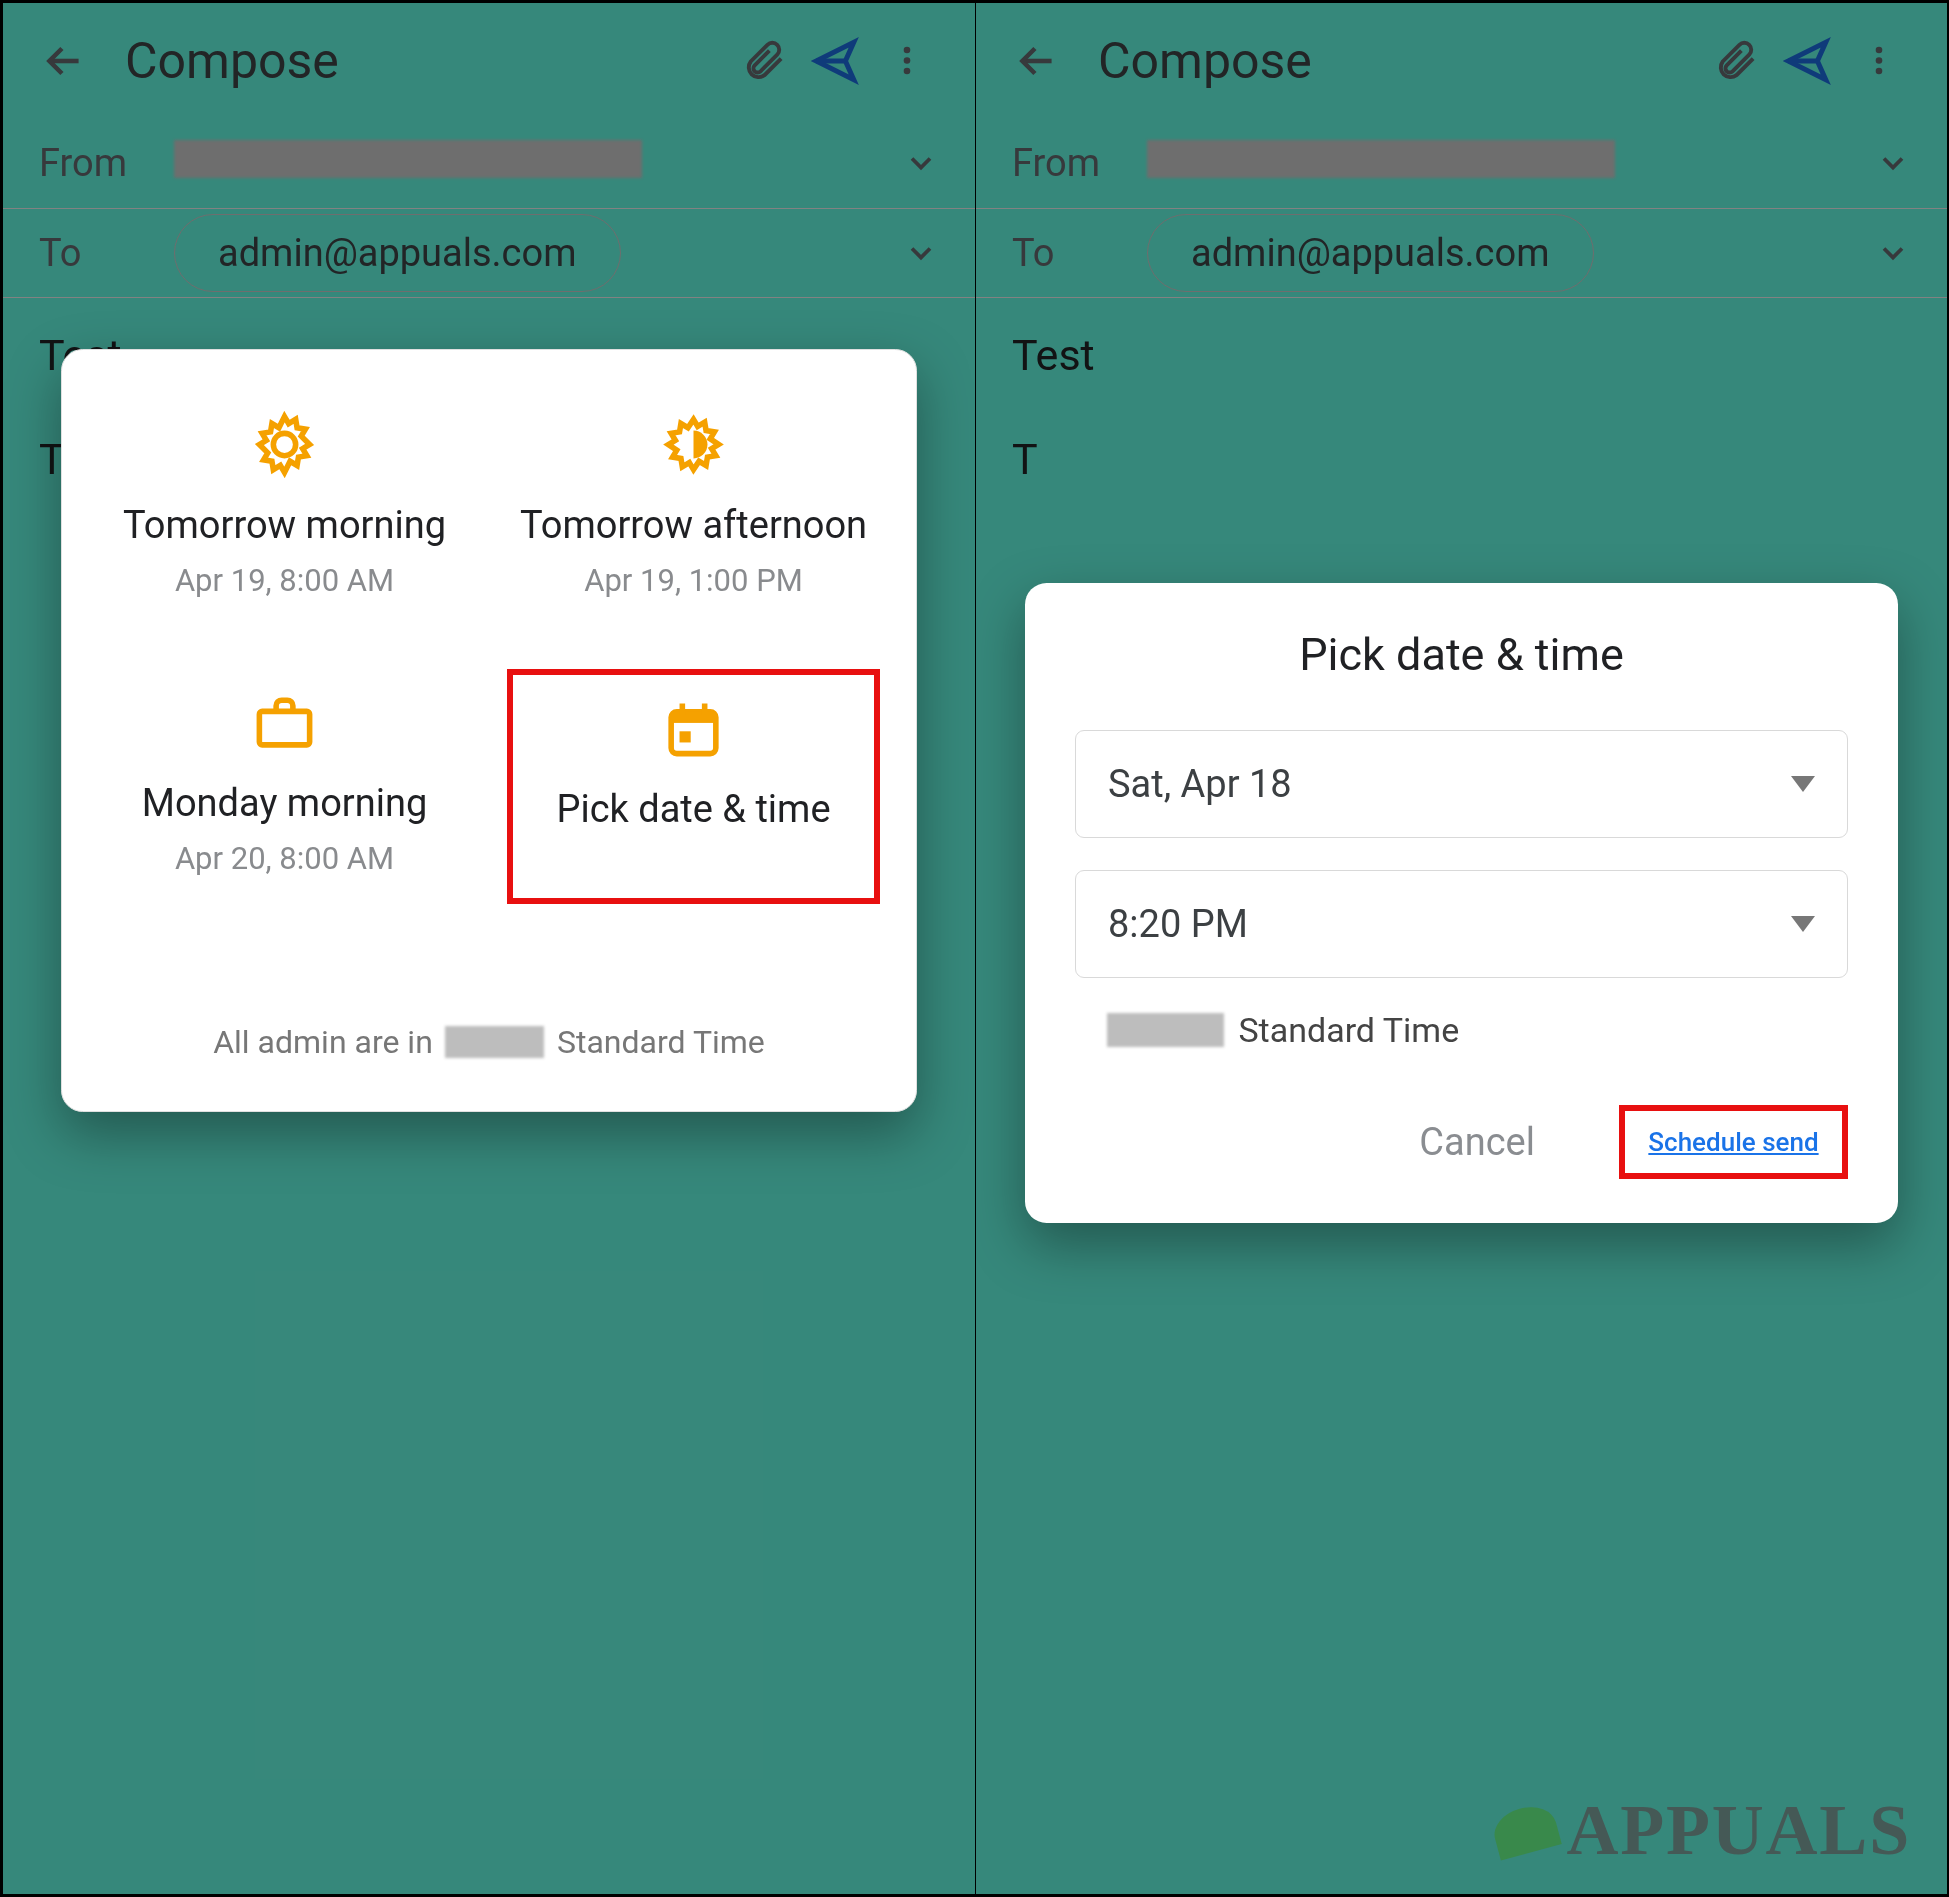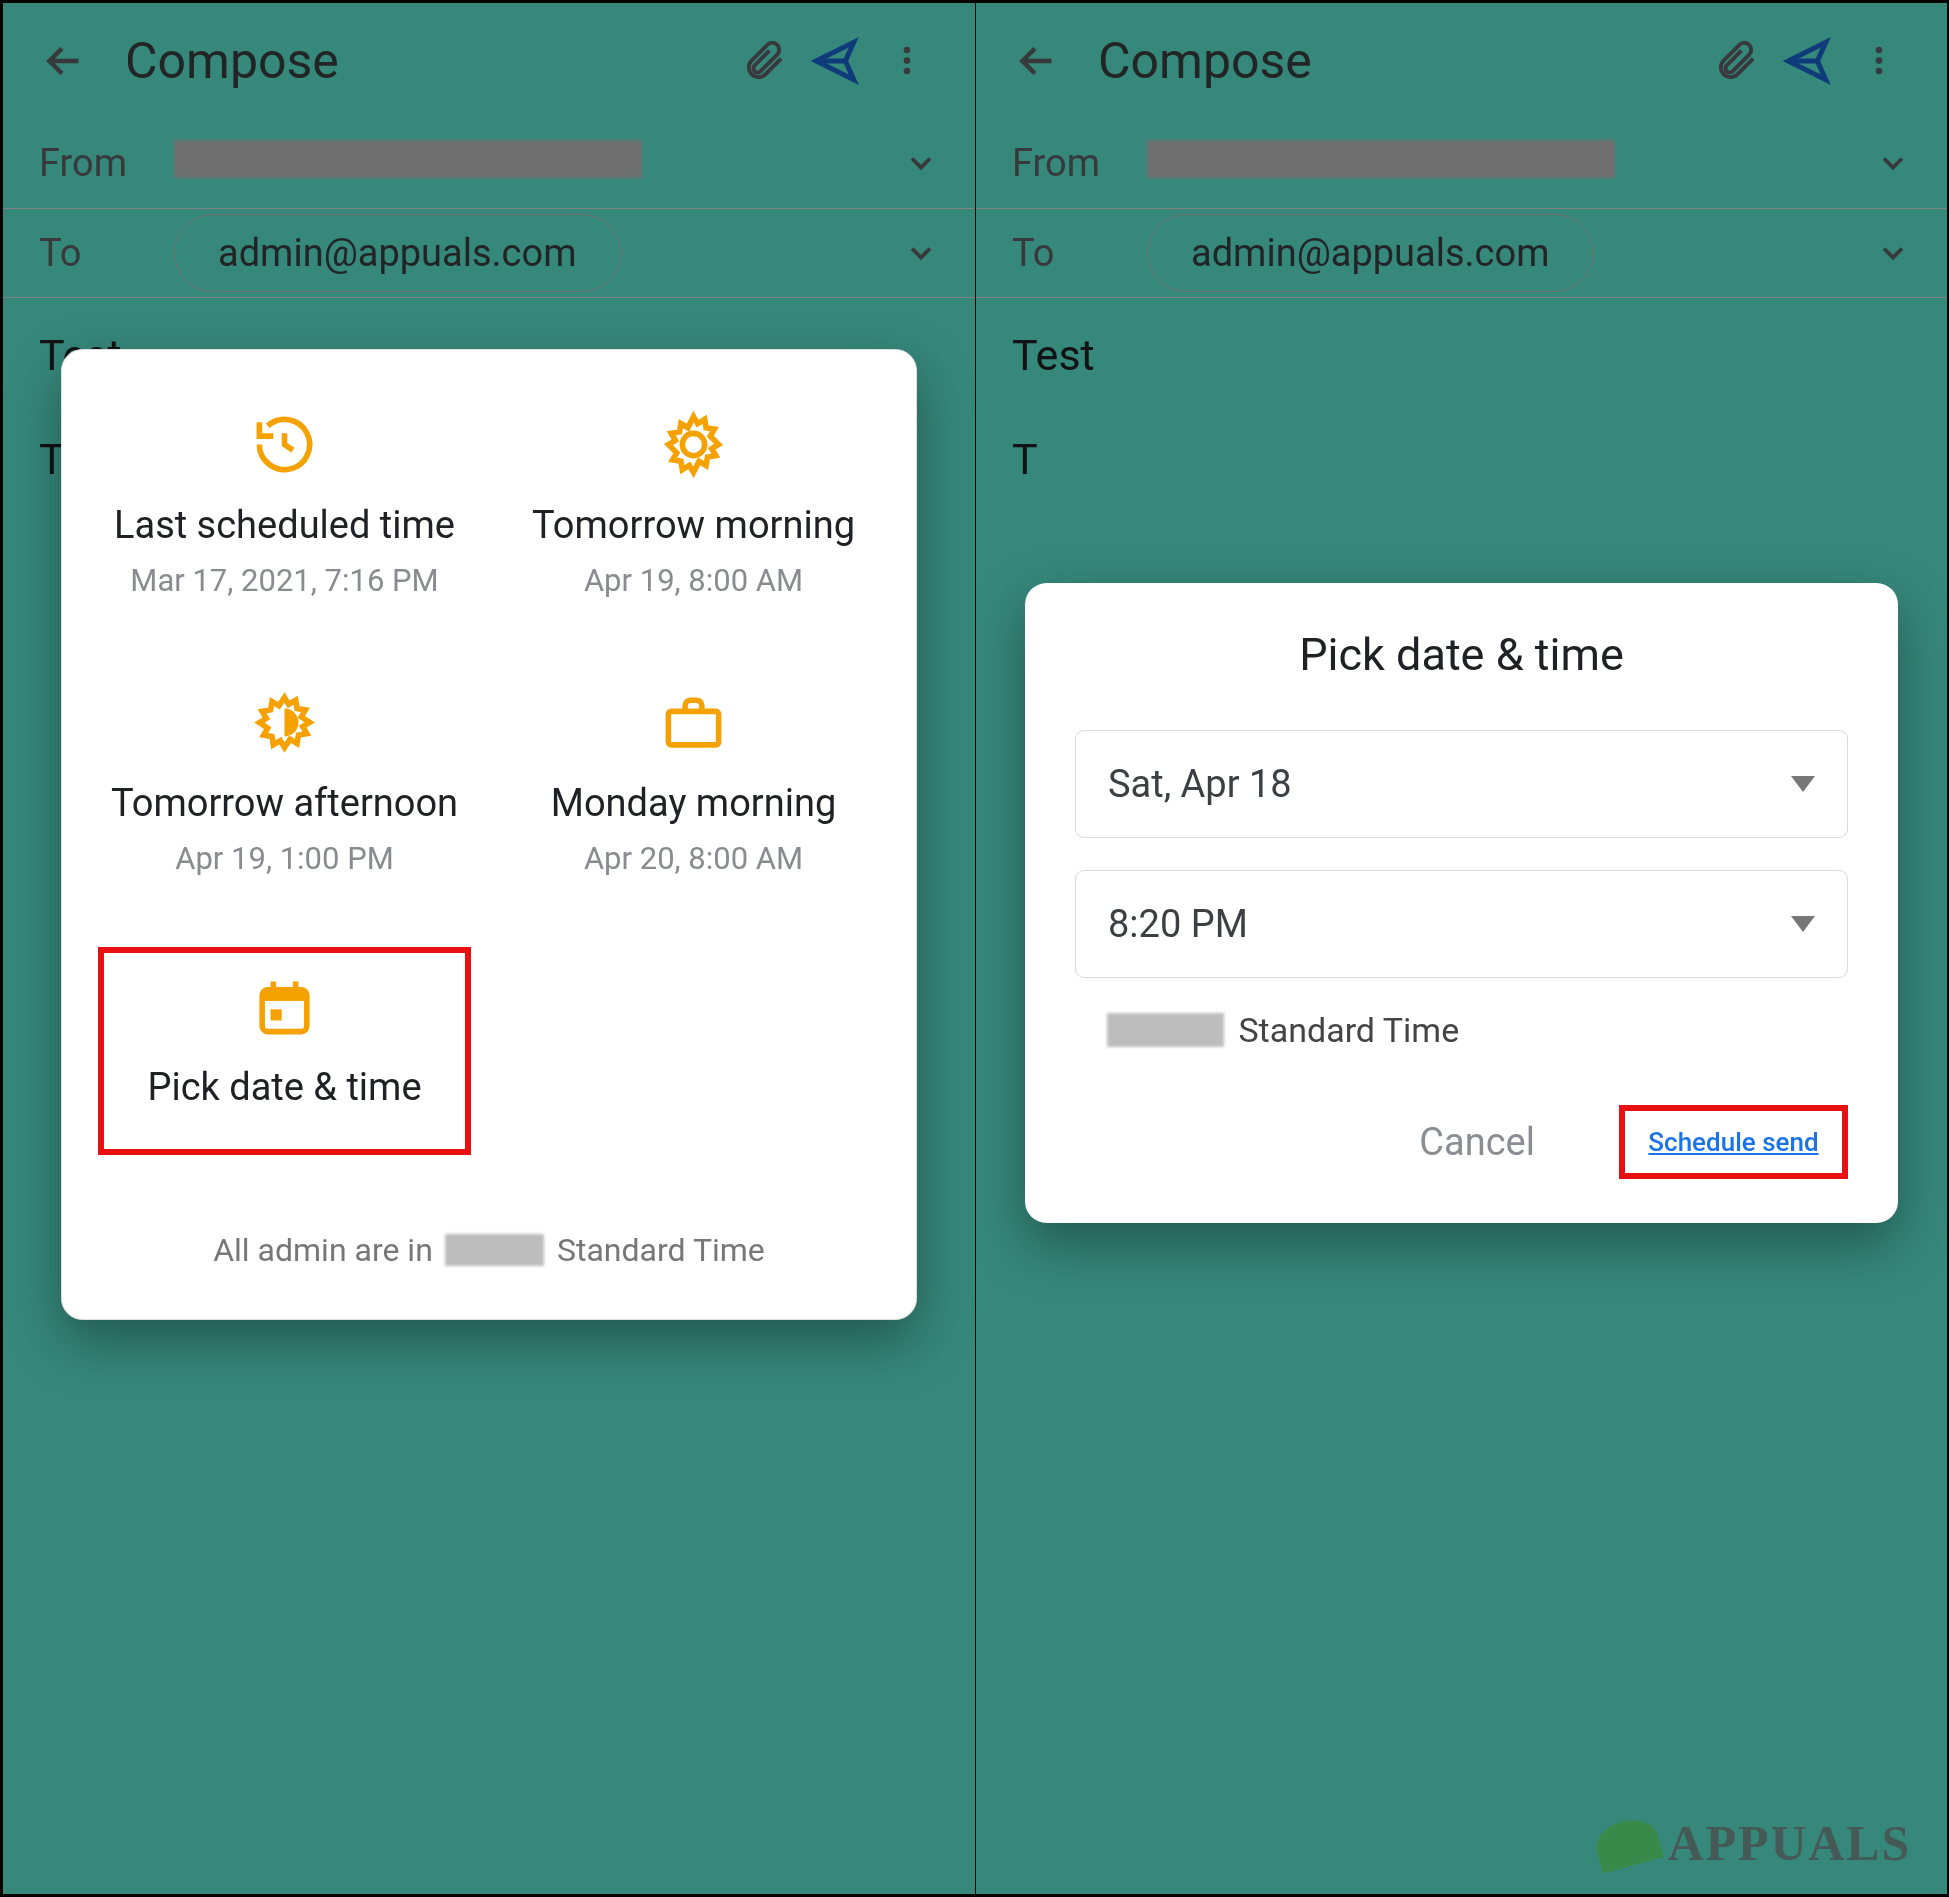--- a/index.html
+++ b/index.html
@@ -99,21 +99,21 @@
   }
   .tri { width:0;height:0;border-left:12.6px solid transparent;border-right:12.6px solid transparent;border-top:16px solid #777; }
   .tz-line { font-size: 34px; color:#444; padding-left: 32px; display:flex; align-items:center; gap:14.4px; margin-bottom: 54px; }
   .tz-line .redact { width:117px; height:34px; }
   .actions { display:flex; justify-content:flex-end; align-items:center; gap:64px; }
   .btn-flat { font-size: 38px; color:#8a8d91; padding: 16px 20px; }
   .btn-primary { font-size: 26px; color:#1a73e8; font-weight:500; padding: 16px 23.4px; border:6.3px solid #e81010;text-decoration:underline; }
 
   .watermark {
     position:absolute; right:36px; bottom:21.6px;
-    font-family: Georgia, serif; font-size:50px; font-weight:700;
+    font-family: Georgia, serif; font-size:72px; font-weight:700;
     letter-spacing:1.8px; color:#4a4a4a; opacity:.75;
     display:flex; align-items:center; gap:9px;
   }
   .watermark .cap { width:63px;height:45px;border-radius:50% 50% 0 0;background:#3b8a3b;transform:rotate(-15deg); }
 </style>
 </head>
 <body>
 
 <div class="panel">
   <div class="compose">
@@ -167,31 +167,20 @@
       <div class="line">Test</div>
       <div class="line">T</div>
     </div>
   </div>
 
   <div class="shade"></div>
 
   <div class="card schedule-card">
     <div class="grid">
 
-      <div class="opt">
-        <span class="ic">
-          <svg width="67" height="67" viewBox="0 0 24 24" fill="none" stroke="currentColor" stroke-width="2">
-              <path d="M3 12a9 9 0 1 0 3-6.7"></path>
-              <path d="M3 4v5h5"></path>
-              <path d="M12 8v4l3 2"></path>
-            </svg>
-        </span>
-        <div class="t1">Last scheduled time</div>
-        <div class="t2">Mar 17, 2021, 7:16 PM</div>
-      </div>
 
       <div class="opt">
         <span class="ic">
           <svg width="67" height="67" viewBox="0 0 24 24" fill="none" stroke="currentColor" stroke-width="2">
               <circle cx="12" cy="12" r="4"></circle>
               <path d="M12 2l1.5 2.5L16 3l.5 3 3 .5-1.5 2.5L21 12l-2.5 1.5L20 16l-3 .5-.5 3-2.5-1.5L12 22l-1.5-2.5L8 21l-.5-3-3-.5 1.5-2.5L3 12l2.5-1.5L4 8l3-.5.5-3 2.5 1.5z"></path>
             </svg>
         </span>
         <div class="t1">Tomorrow morning</div>
         <div class="t2">Apr 19, 8:00 AM</div>

